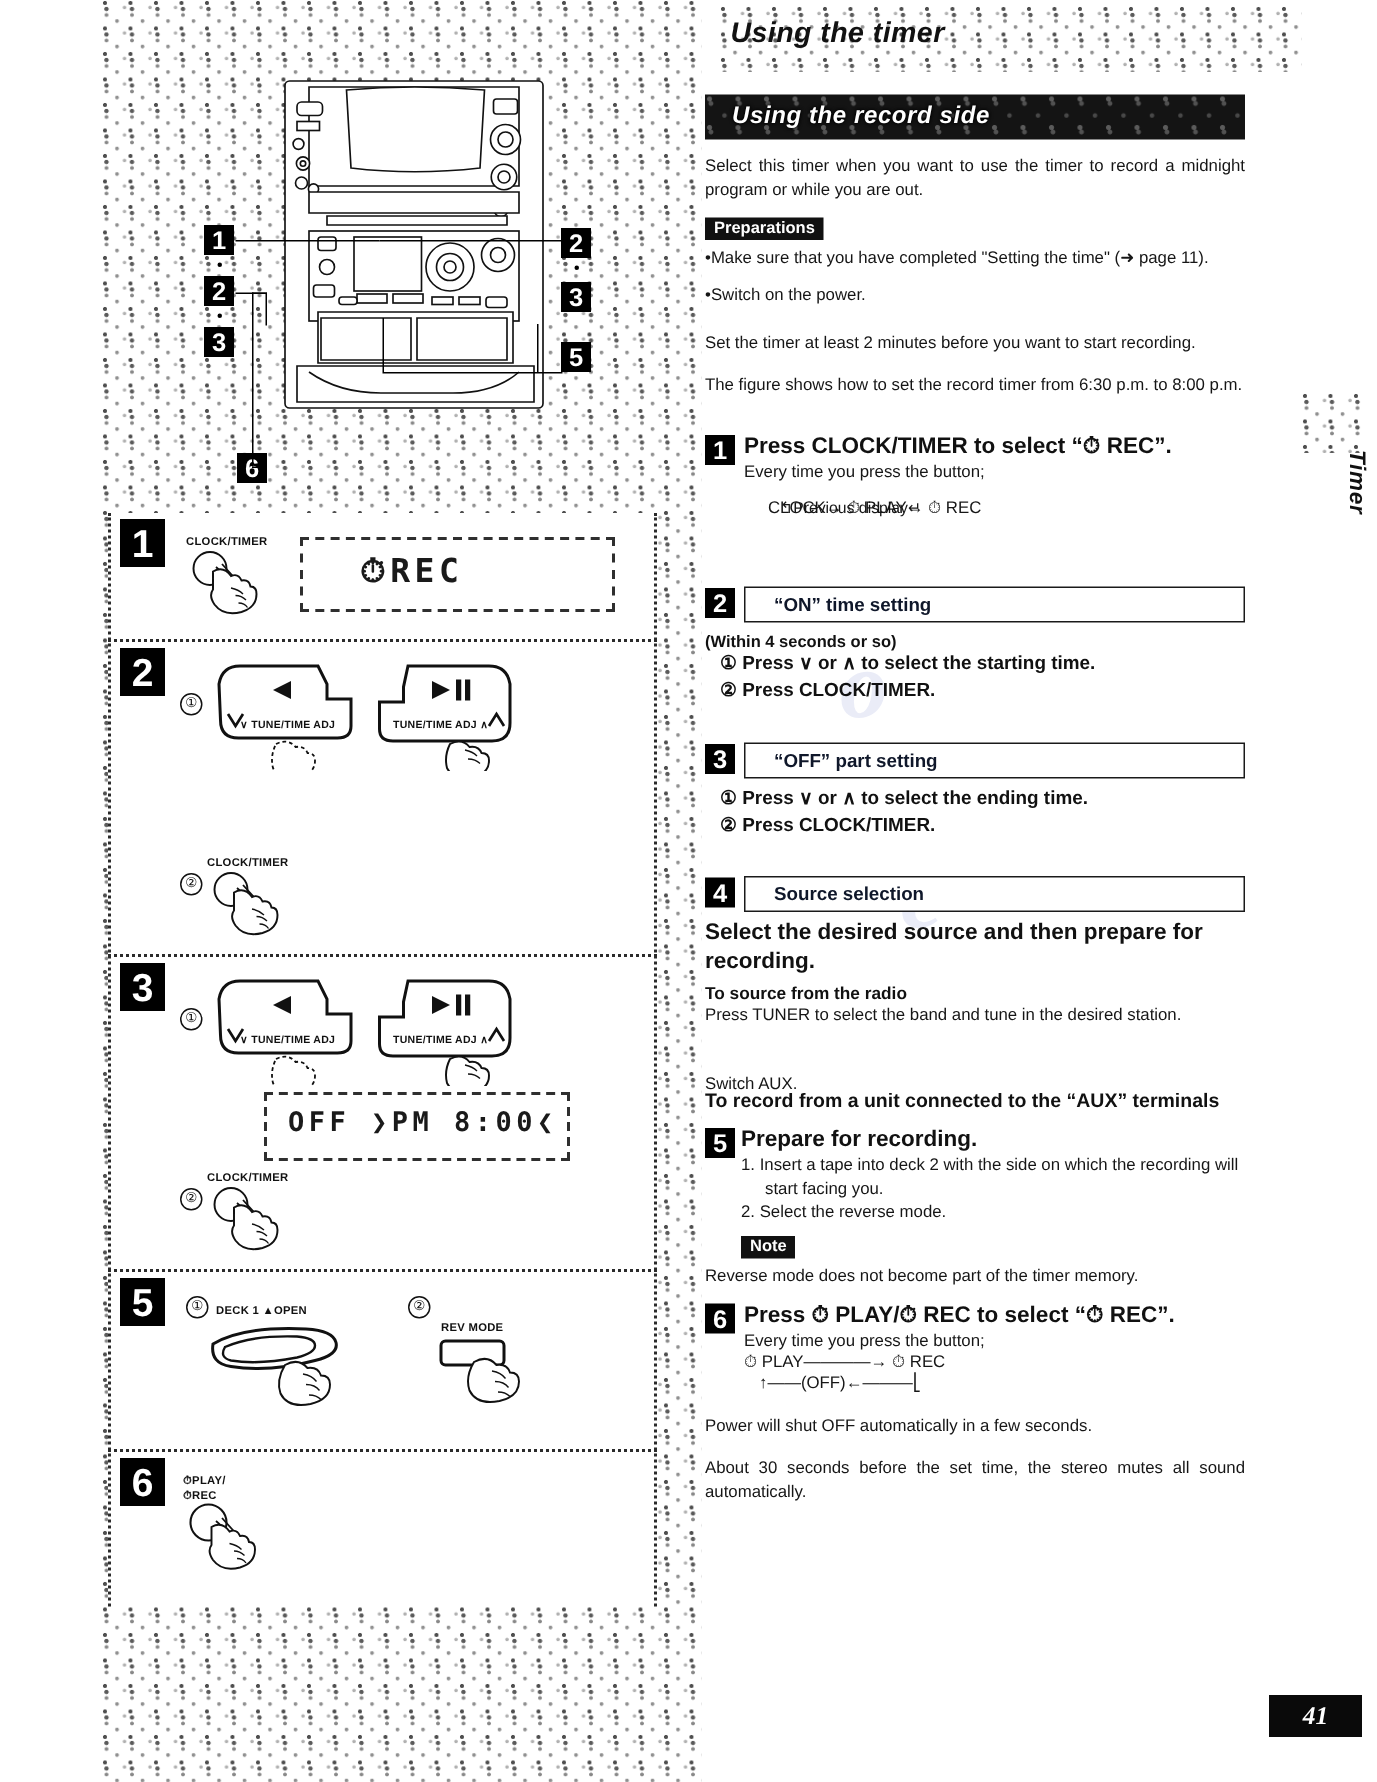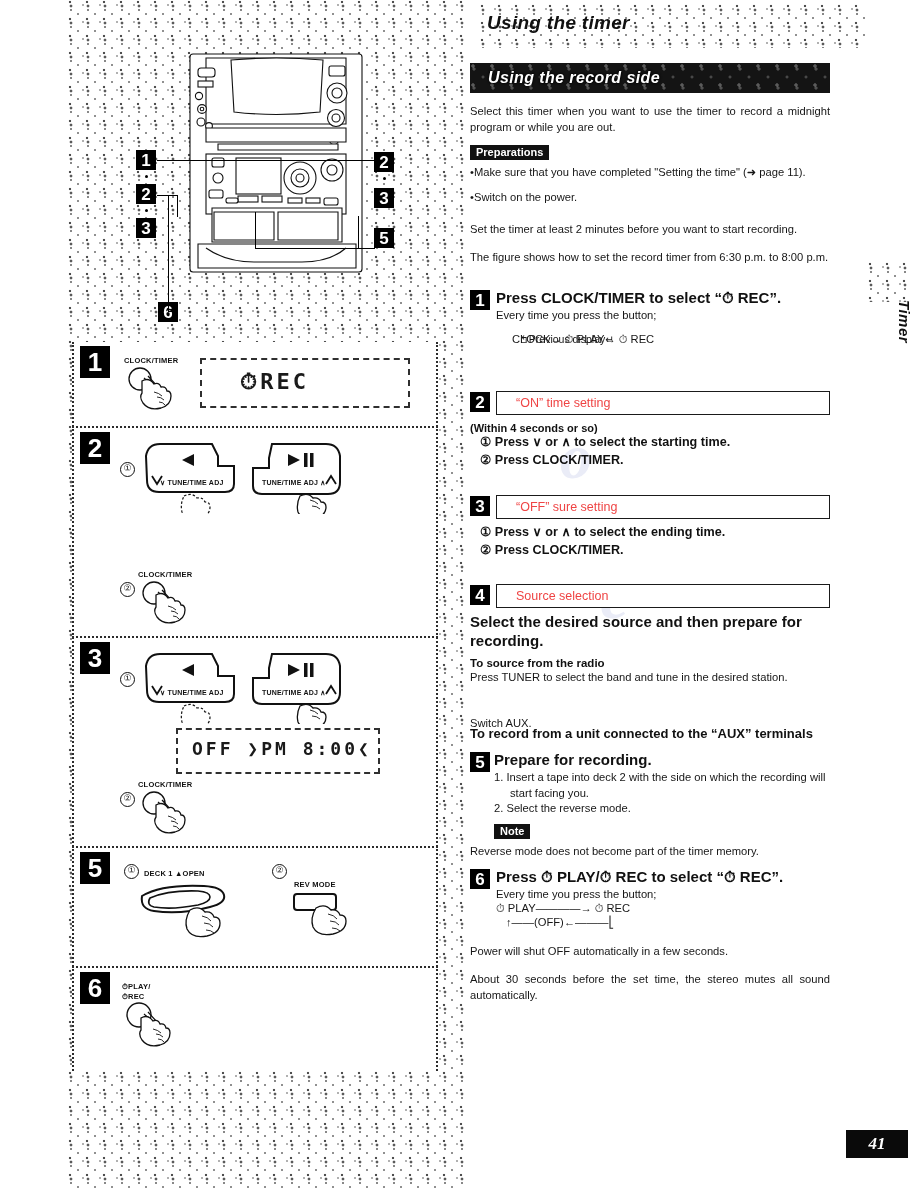--- a/index.html
+++ b/index.html
@@ -98,21 +98,21 @@
   }
   .tagblk{
     position:absolute;background:#111;color:#fff;font-size:11px;font-weight:bold;
     padding:1px 6px 2px 6px;font-family:"Liberation Sans", sans-serif;
   }
   .stepbox{
     position:absolute;border:1.4px solid #1a1a1a;height:22px;
     background:#fff;
   }
   .stepbox-txt{
-    position:absolute;font-size:12.5px;font-weight:normal;color:#ef4444;
+    position:absolute;font-size:12.5px;font-weight:bold;color:#0f172a;
     font-family:"Liberation Sans", sans-serif;
   }
   .bigstep{
     position:absolute;font-size:15px;font-weight:bold;color:#111;
     line-height:19px;width:352px;
   }
   .med{
     position:absolute;font-size:12.6px;font-weight:bold;color:#111;line-height:17px;
     width:352px;
   }
@@ -367,21 +367,21 @@
 
 <div class="stepnum sm" style="left:470px;top:392px;">2</div>
 <div class="stepbox" style="left:496px;top:391px;width:332px;"></div>
 <div class="stepbox-txt" style="left:516px;top:396px;">“ON” time setting</div>
 <div class="med" style="left:470px;top:420px;font-size:11px;">(Within 4 seconds or so)</div>
 <div class="med" style="left:480px;top:434px;">①&nbsp;<span>Press ∨ or ∧ to select the starting time.</span></div>
 <div class="med" style="left:480px;top:452px;">②&nbsp;<span>Press CLOCK/TIMER.</span></div>
 
 <div class="stepnum sm" style="left:470px;top:496px;">3</div>
 <div class="stepbox" style="left:496px;top:495px;width:332px;"></div>
-<div class="stepbox-txt" style="left:516px;top:500px;">“OFF” sure setting</div>
+<div class="stepbox-txt" style="left:516px;top:500px;">“OFF” part setting</div>
 <div class="med" style="left:480px;top:524px;">①&nbsp;<span>Press ∨ or ∧ to select the ending time.</span></div>
 <div class="med" style="left:480px;top:542px;">②&nbsp;<span>Press CLOCK/TIMER.</span></div>
 
 <div class="stepnum sm" style="left:470px;top:585px;">4</div>
 <div class="stepbox" style="left:496px;top:584px;width:332px;"></div>
 <div class="stepbox-txt" style="left:516px;top:589px;">Source selection</div>
 <div class="bigstep" style="left:470px;top:612px;">Select the desired source and then prepare for recording.</div>
 <div class="med" style="left:470px;top:655px;font-size:11.5px;">To source from the radio</div>
 <div class="para" style="left:470px;top:670px;">Press TUNER to select the band and tune in the desired station.</div>
 <div class="med" style="left:470px;top:701px;font-size:13px;margin-top:24px;">To record from a unit connected to the “AUX” terminals</div>

